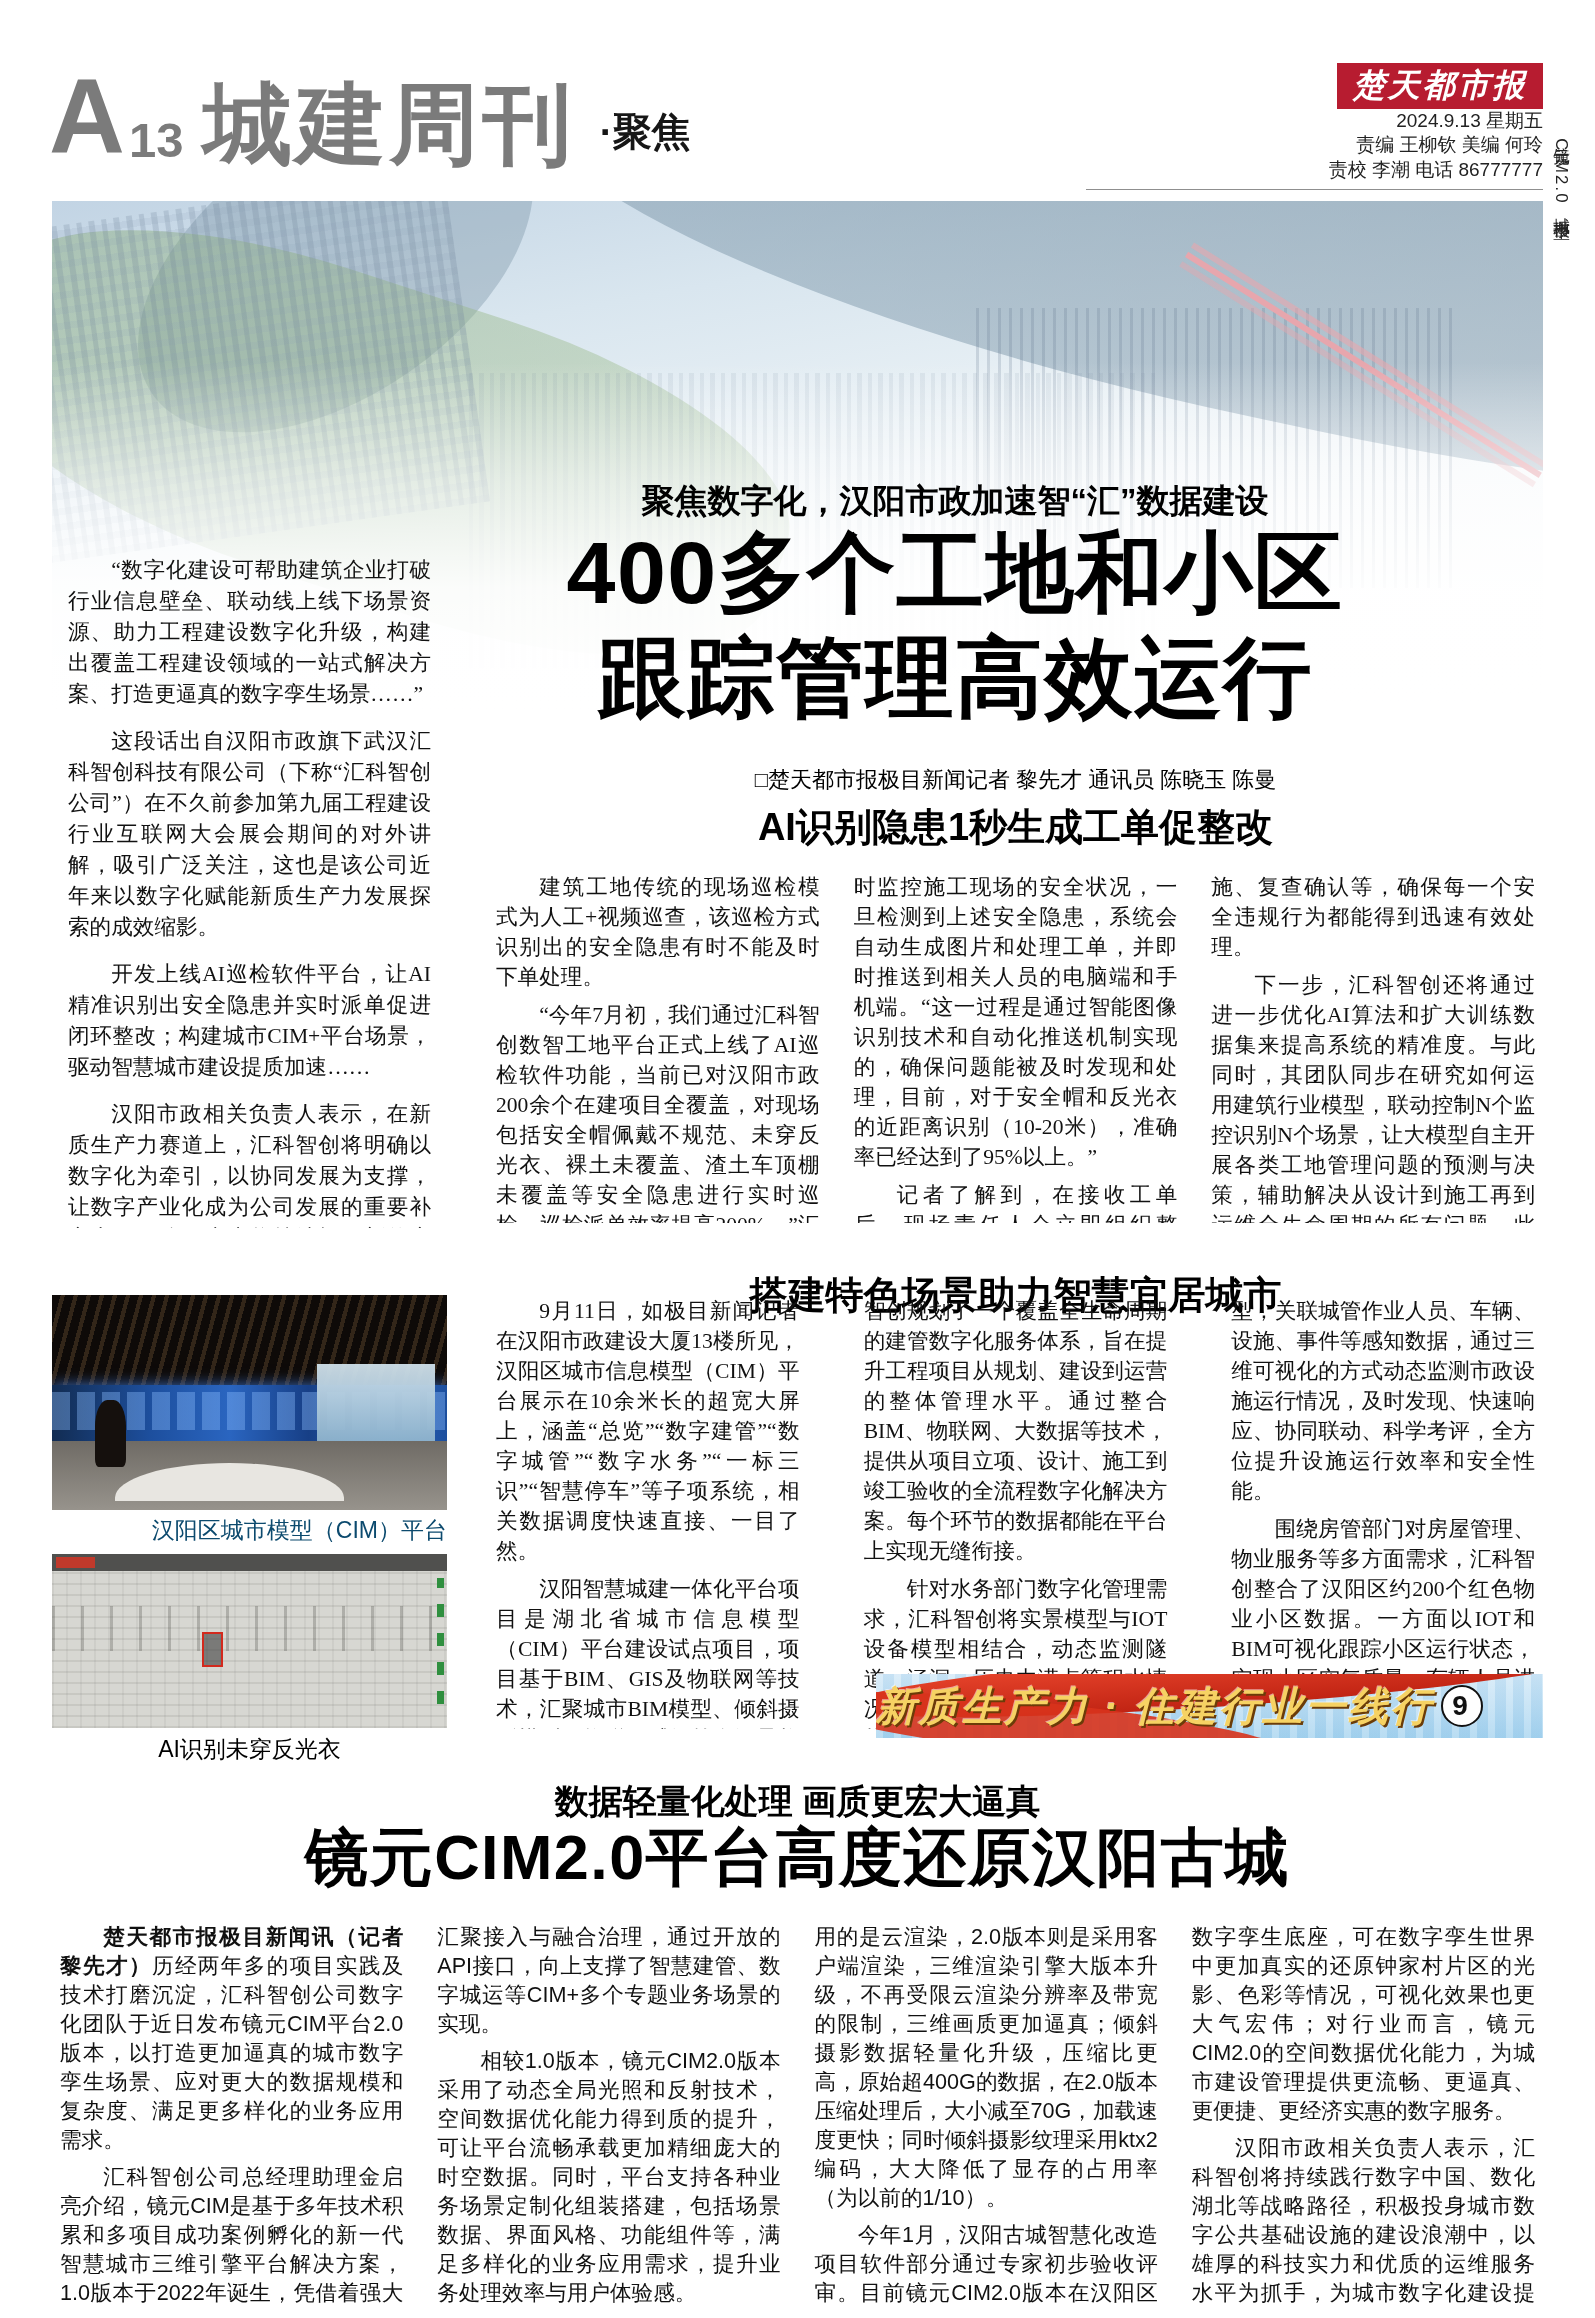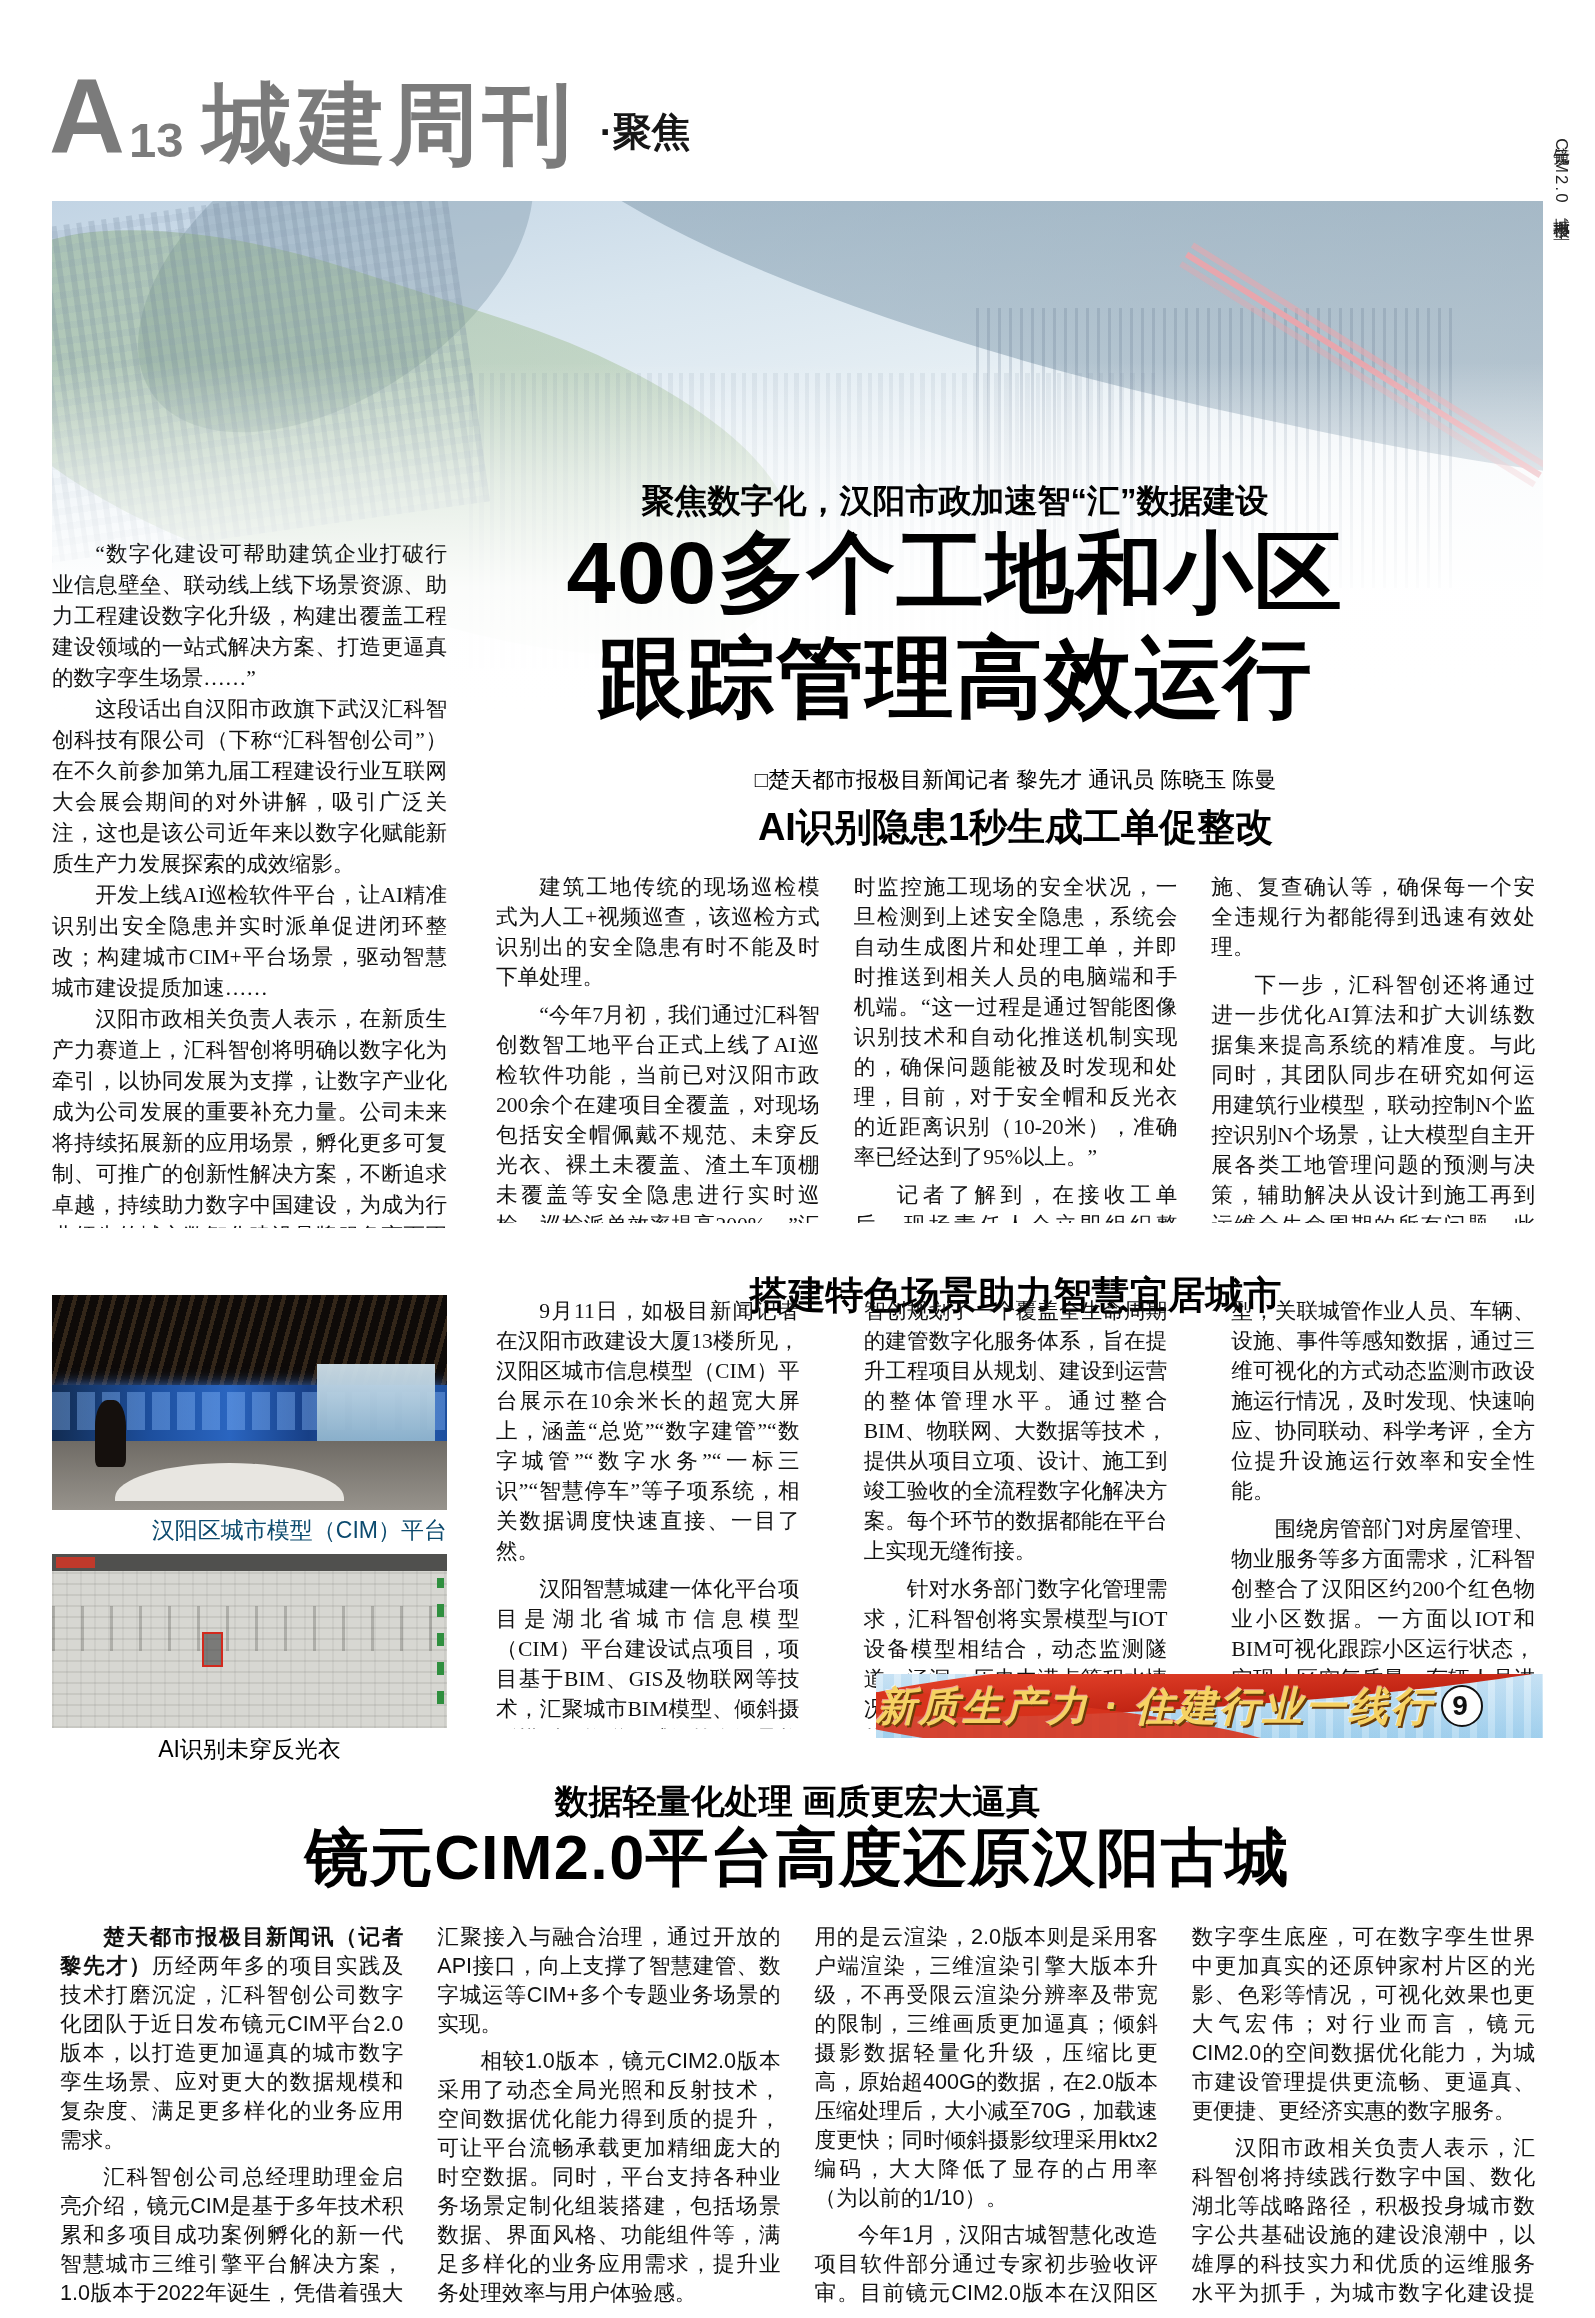--- a/index.html
+++ b/index.html
@@ -60,21 +60,21 @@
             color:#000;font-family:"Liberation Sans","DejaVu Sans",sans-serif;}
   .sec-head2{top:1270px;}
   .cols{display:flex;gap:18px;}
   .col{flex:1;font-size:21.6px;line-height:30px;text-align:justify;}
   .col p{margin:8px;text-indent:2em;}
   .col.cont p:first-child{text-indent:0;}
   .sec1-cols{left:488px;top:864px;width:1055px;height:359px;overflow:hidden;}
   .sec2-cols{left:488px;top:1288px;width:1055px;height:441px;overflow:hidden;gap:48px;}
   .intro-col{left:52px;top:539px;width:395px;height:689px;overflow:hidden;z-index:4;
              font-size:21.6px;line-height:31px;text-align:justify;}
-  .intro-col p{margin:0;text-indent:2em;}
+  .intro-col p{margin:16px;text-indent:2em;}
 
   
   .photo1{left:52px;top:1295px;width:395px;height:215px;background:#241c14;overflow:hidden;}
   .photo1>div{position:absolute;}
   .p1-ceiling{left:0;right:0;top:0;height:44%;
       background:repeating-linear-gradient(105deg,#0e0a08 0 8.4px,#332619 8.4px 12.6px);}
   .p1-screens{left:0;right:0;top:42%;height:26%;
       background:linear-gradient(90deg,#122c52,#1d4f9e 25%,#2a65c0 45%,#173f86 65%,#2a65c0 85%,#1d4f9e);
       box-shadow:0 0 14px rgba(70,130,230,.8);}
   .p1-cells{left:0;right:0;top:45%;height:18%;opacity:.7;
@@ -135,20 +135,26 @@
 <body>
 
 <div class="page">
 
   <div class="abs header-left">
     <span class="edition-a">A</span>
     <span class="edition-num">13</span>
     <span class="weekly-title">城建周刊</span>
     <span class="weekly-sub">·聚焦</span>
   </div>
+  <div class="abs header-right">
+    <div class="masthead-box">楚天都市报</div>
+    <div class="hdr-line">2024.9.13 星期五</div>
+    <div class="hdr-line">责编 王柳钦  美编 何玲</div>
+    <div class="hdr-line">责校 李潮  电话 86777777</div>
+  </div>
 
   <div class="abs hero">
     <div class="hero-river"></div>
     <div class="hero-river2"></div>
     <div class="hero-park"></div>
     <div class="hero-blocks-left"></div>
     <div class="hero-blocks-center"></div>
     <div class="hero-towers-right"></div>
     <div class="hero-bridge"></div>
     <div class="hero-fade"></div>

